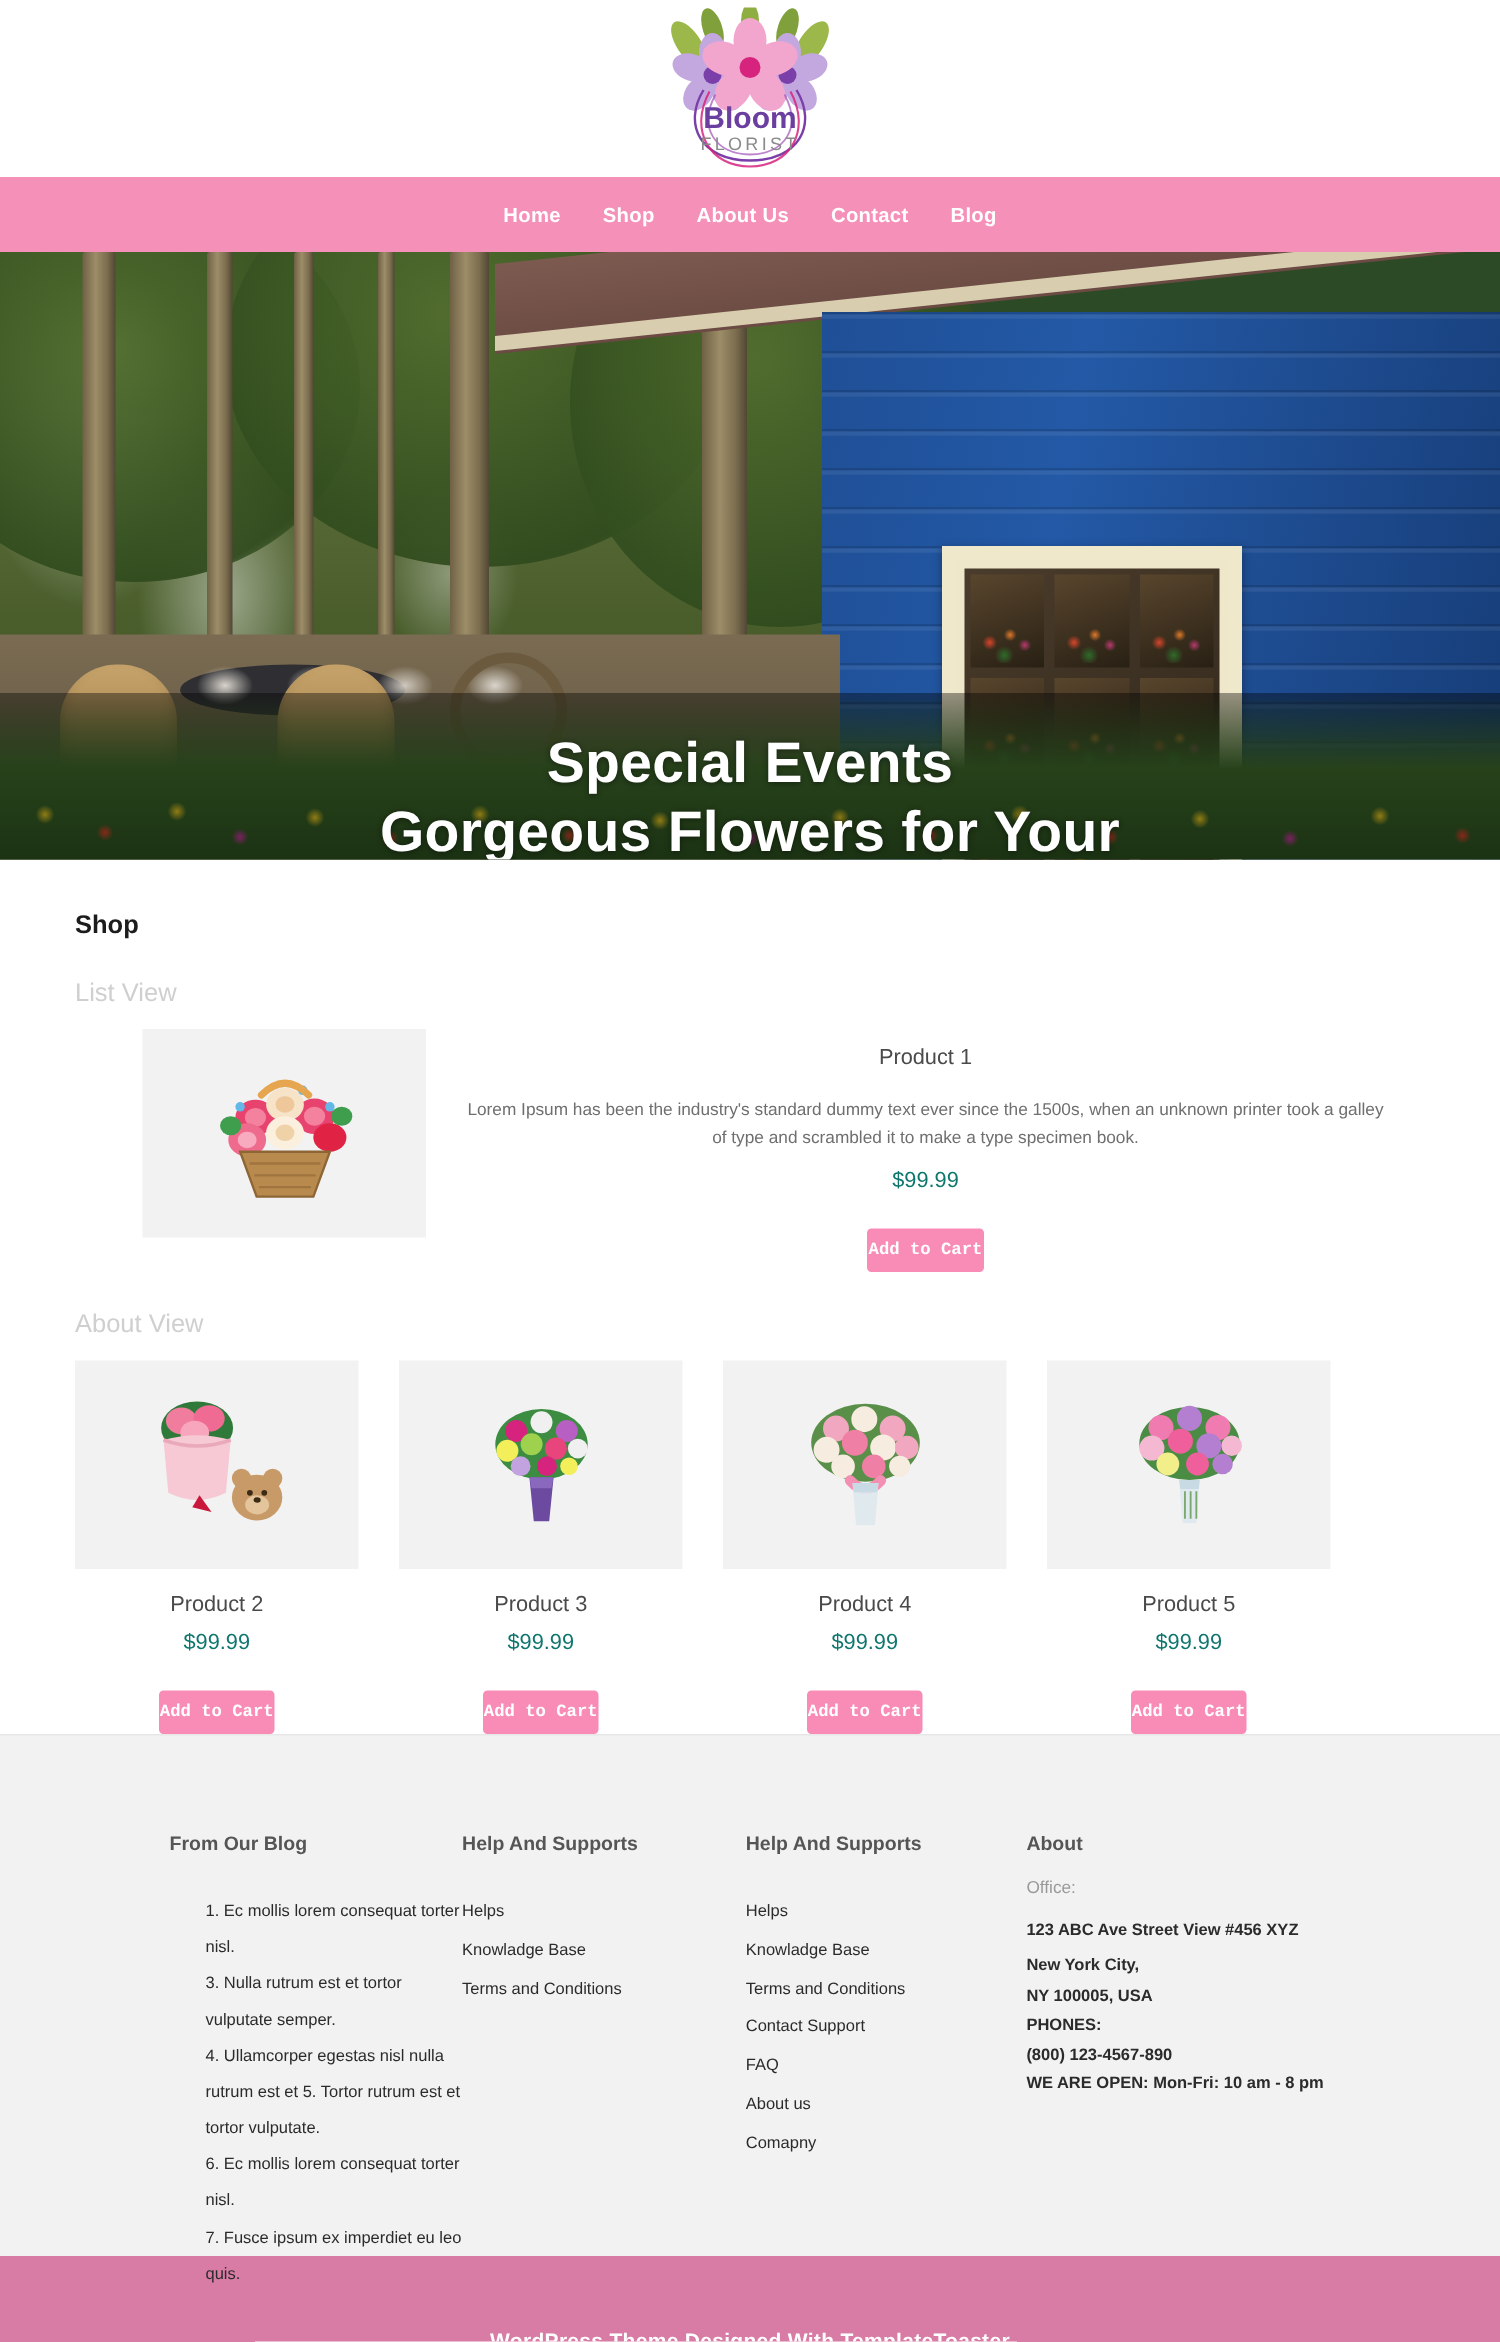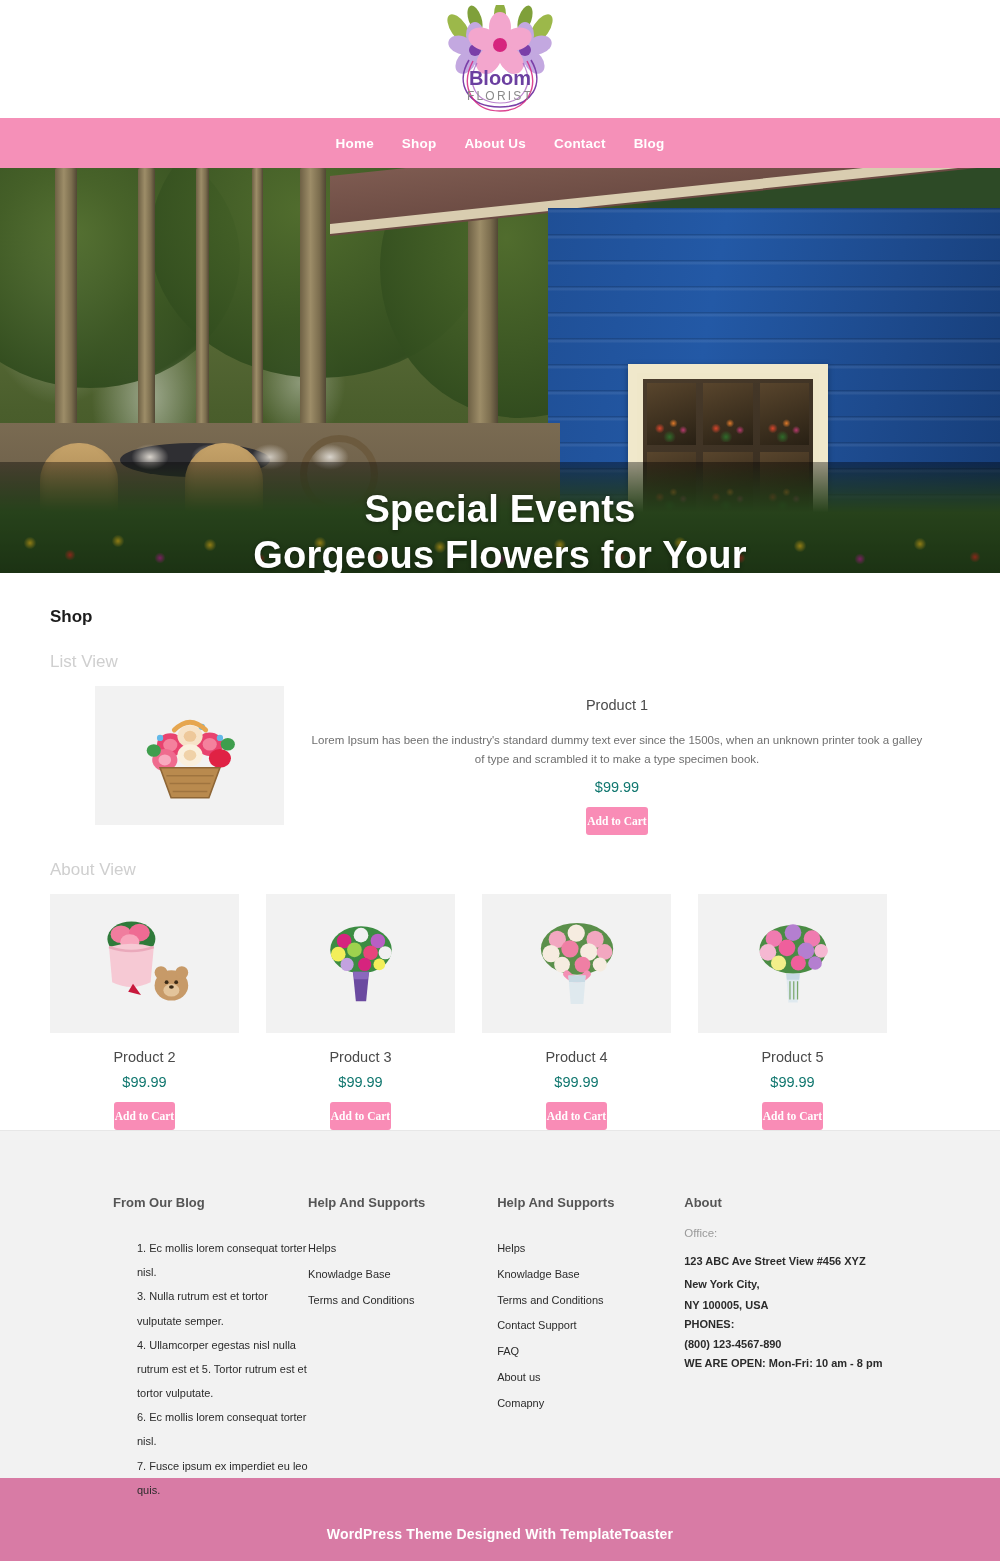--- a/index.html
+++ b/index.html
@@ -199,25 +199,25 @@
     display: flex; align-items: center; justify-content: center;
   }
   .list-info { flex: 1; text-align: center; padding-top: 11px; }
   .p-name { font-size: 14.5px; color: #4a4a4a; }
   .p-desc {
     font-size: 11.5px; color: #6f6f6f; line-height: 1.65;
     margin: 18px auto 0 auto; max-width: 618px;
   }
   .p-price { font-size: 14.5px; color: #0f766e; margin-top: 10px; }
   .btn-cart {
-    display: inline-block; margin-top: 12px;
+    display: inline-block; margin-top: 24px;
     background: #f98cb6; color: #ffffff;
     border: none; border-radius: 3px;
     padding: 8px 1px; font-size: 11.5px; font-weight: bold;
-    font-family: Liberation Serif, serif;
+    font-family: Liberation Mono, monospace;
     cursor: pointer;
   }
 
   
   .grid-row { display: flex; gap: 27px; }
   .grid-card { width: 189px; text-align: center; }
   .grid-thumb {
     width: 189px; height: 139px; background: #f2f2f2;
     display: flex; align-items: center; justify-content: center;
   }

